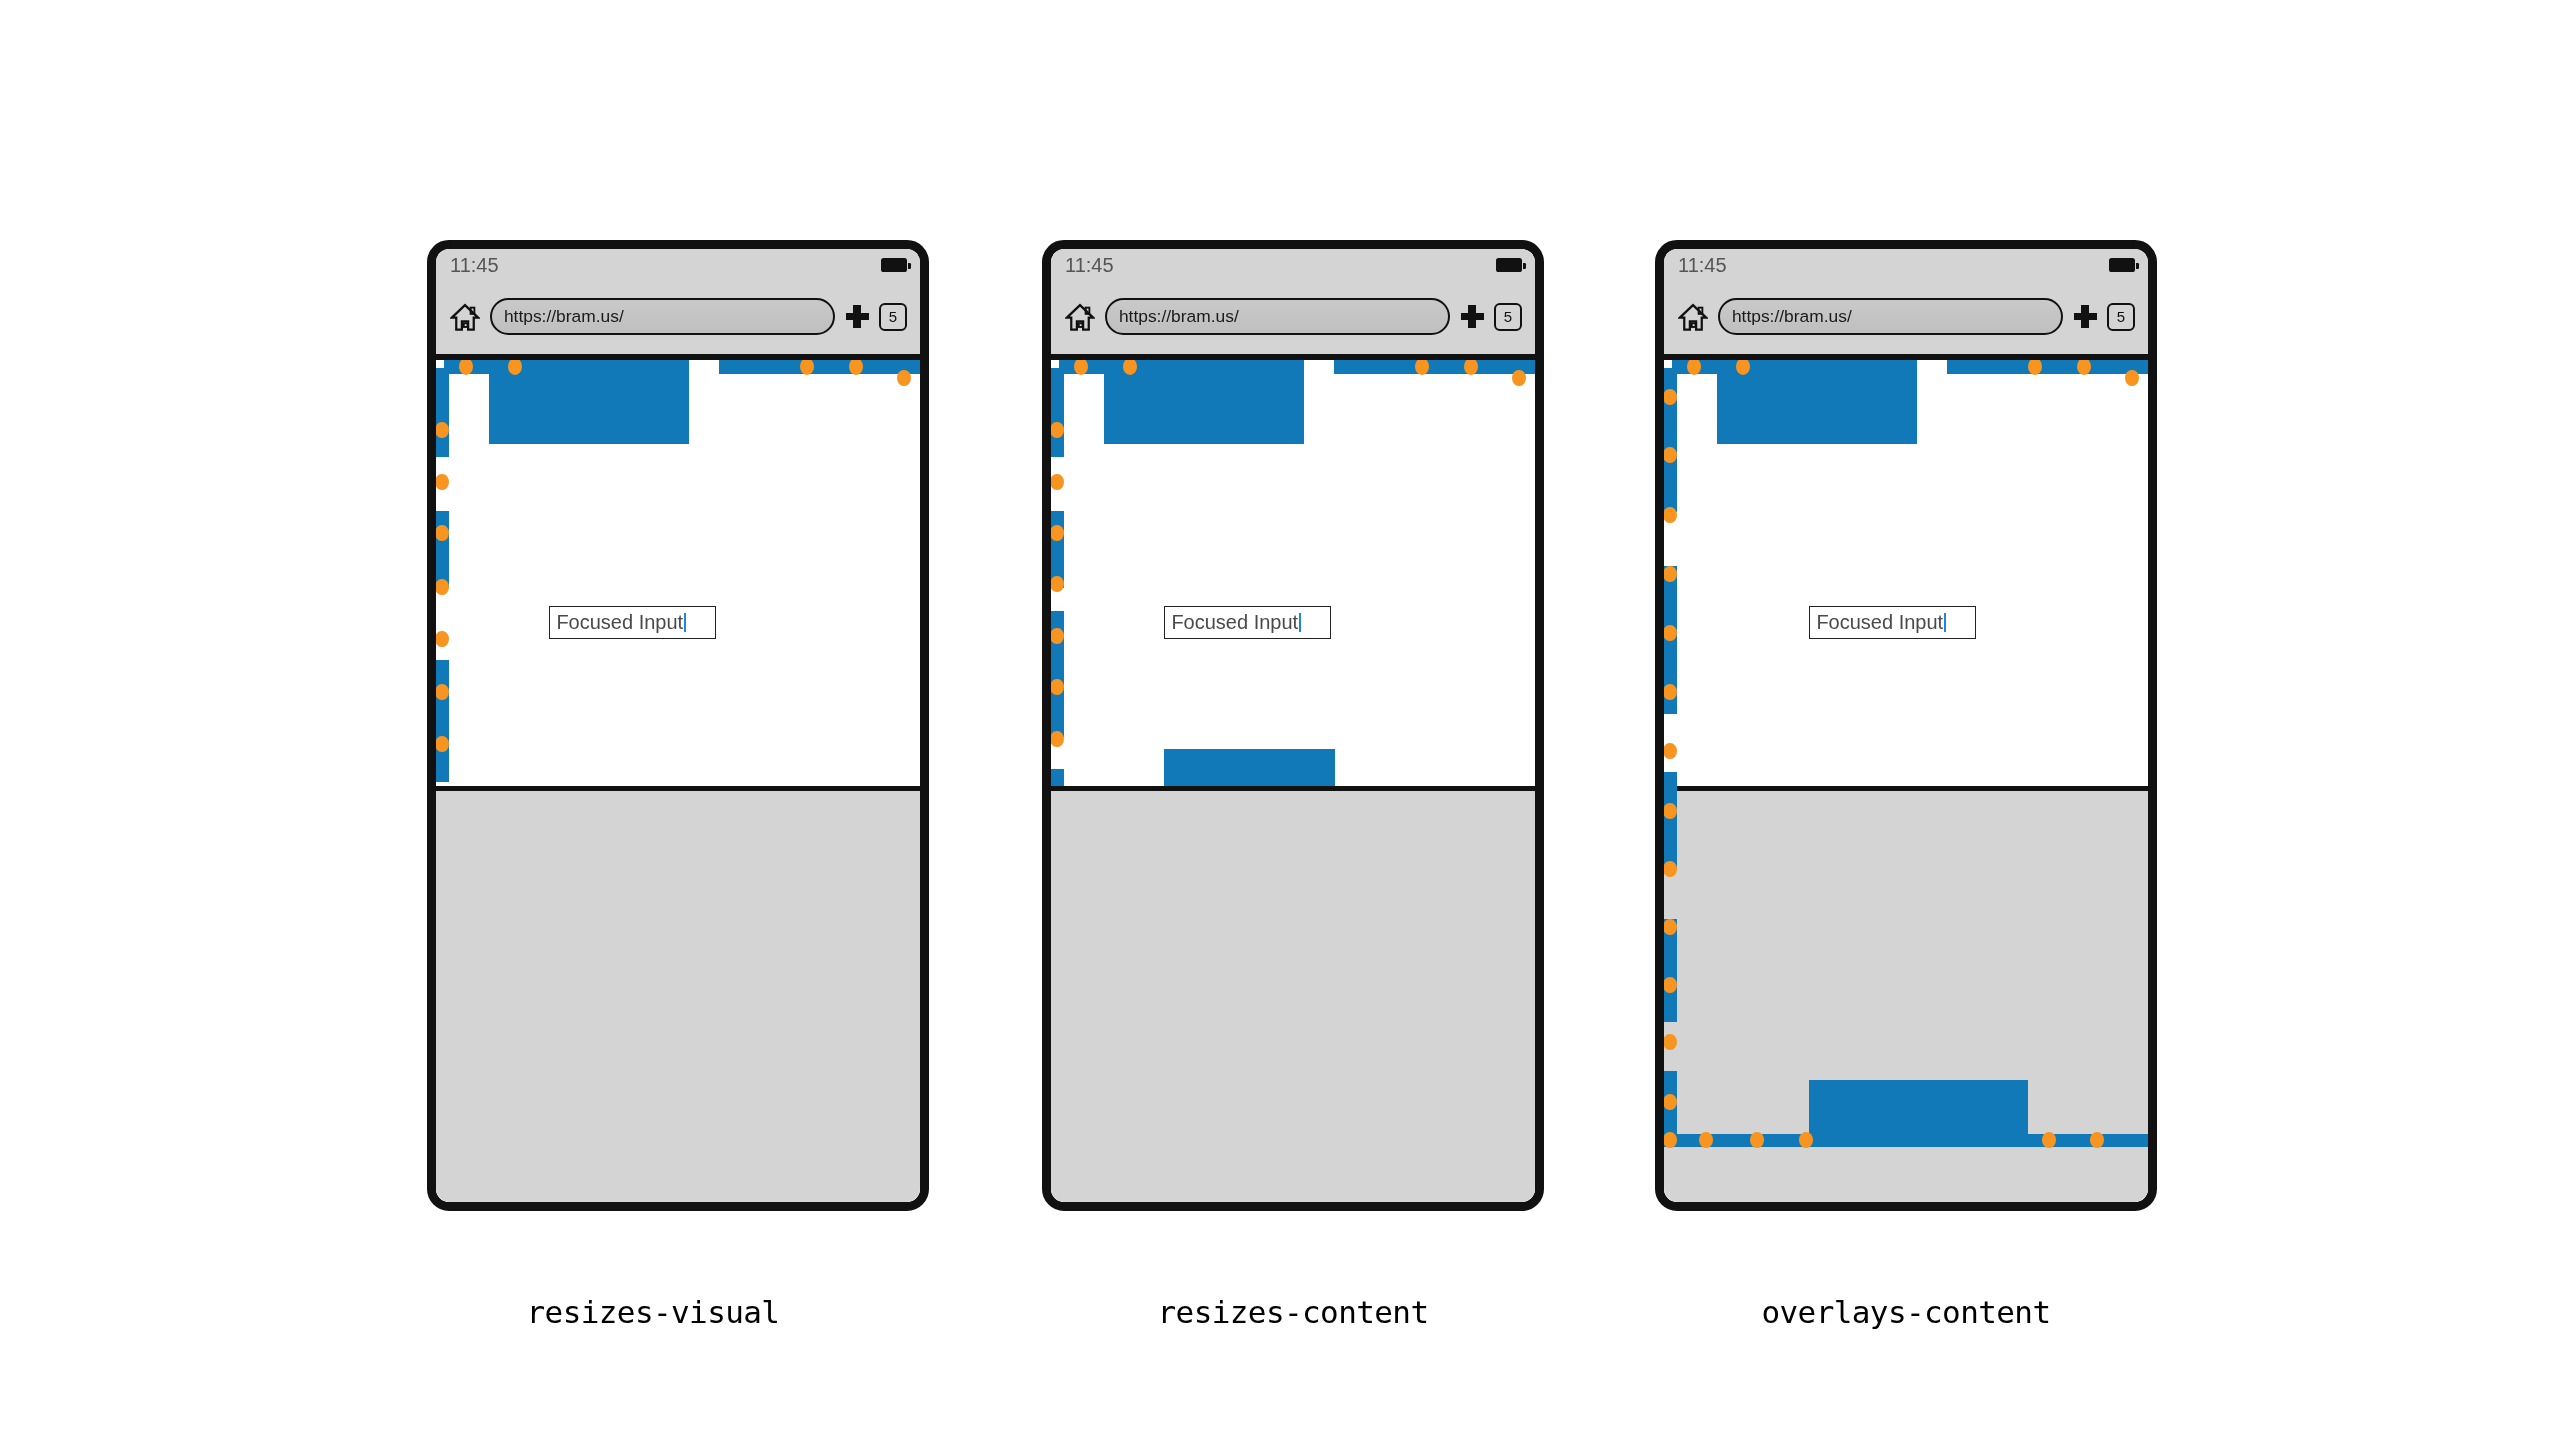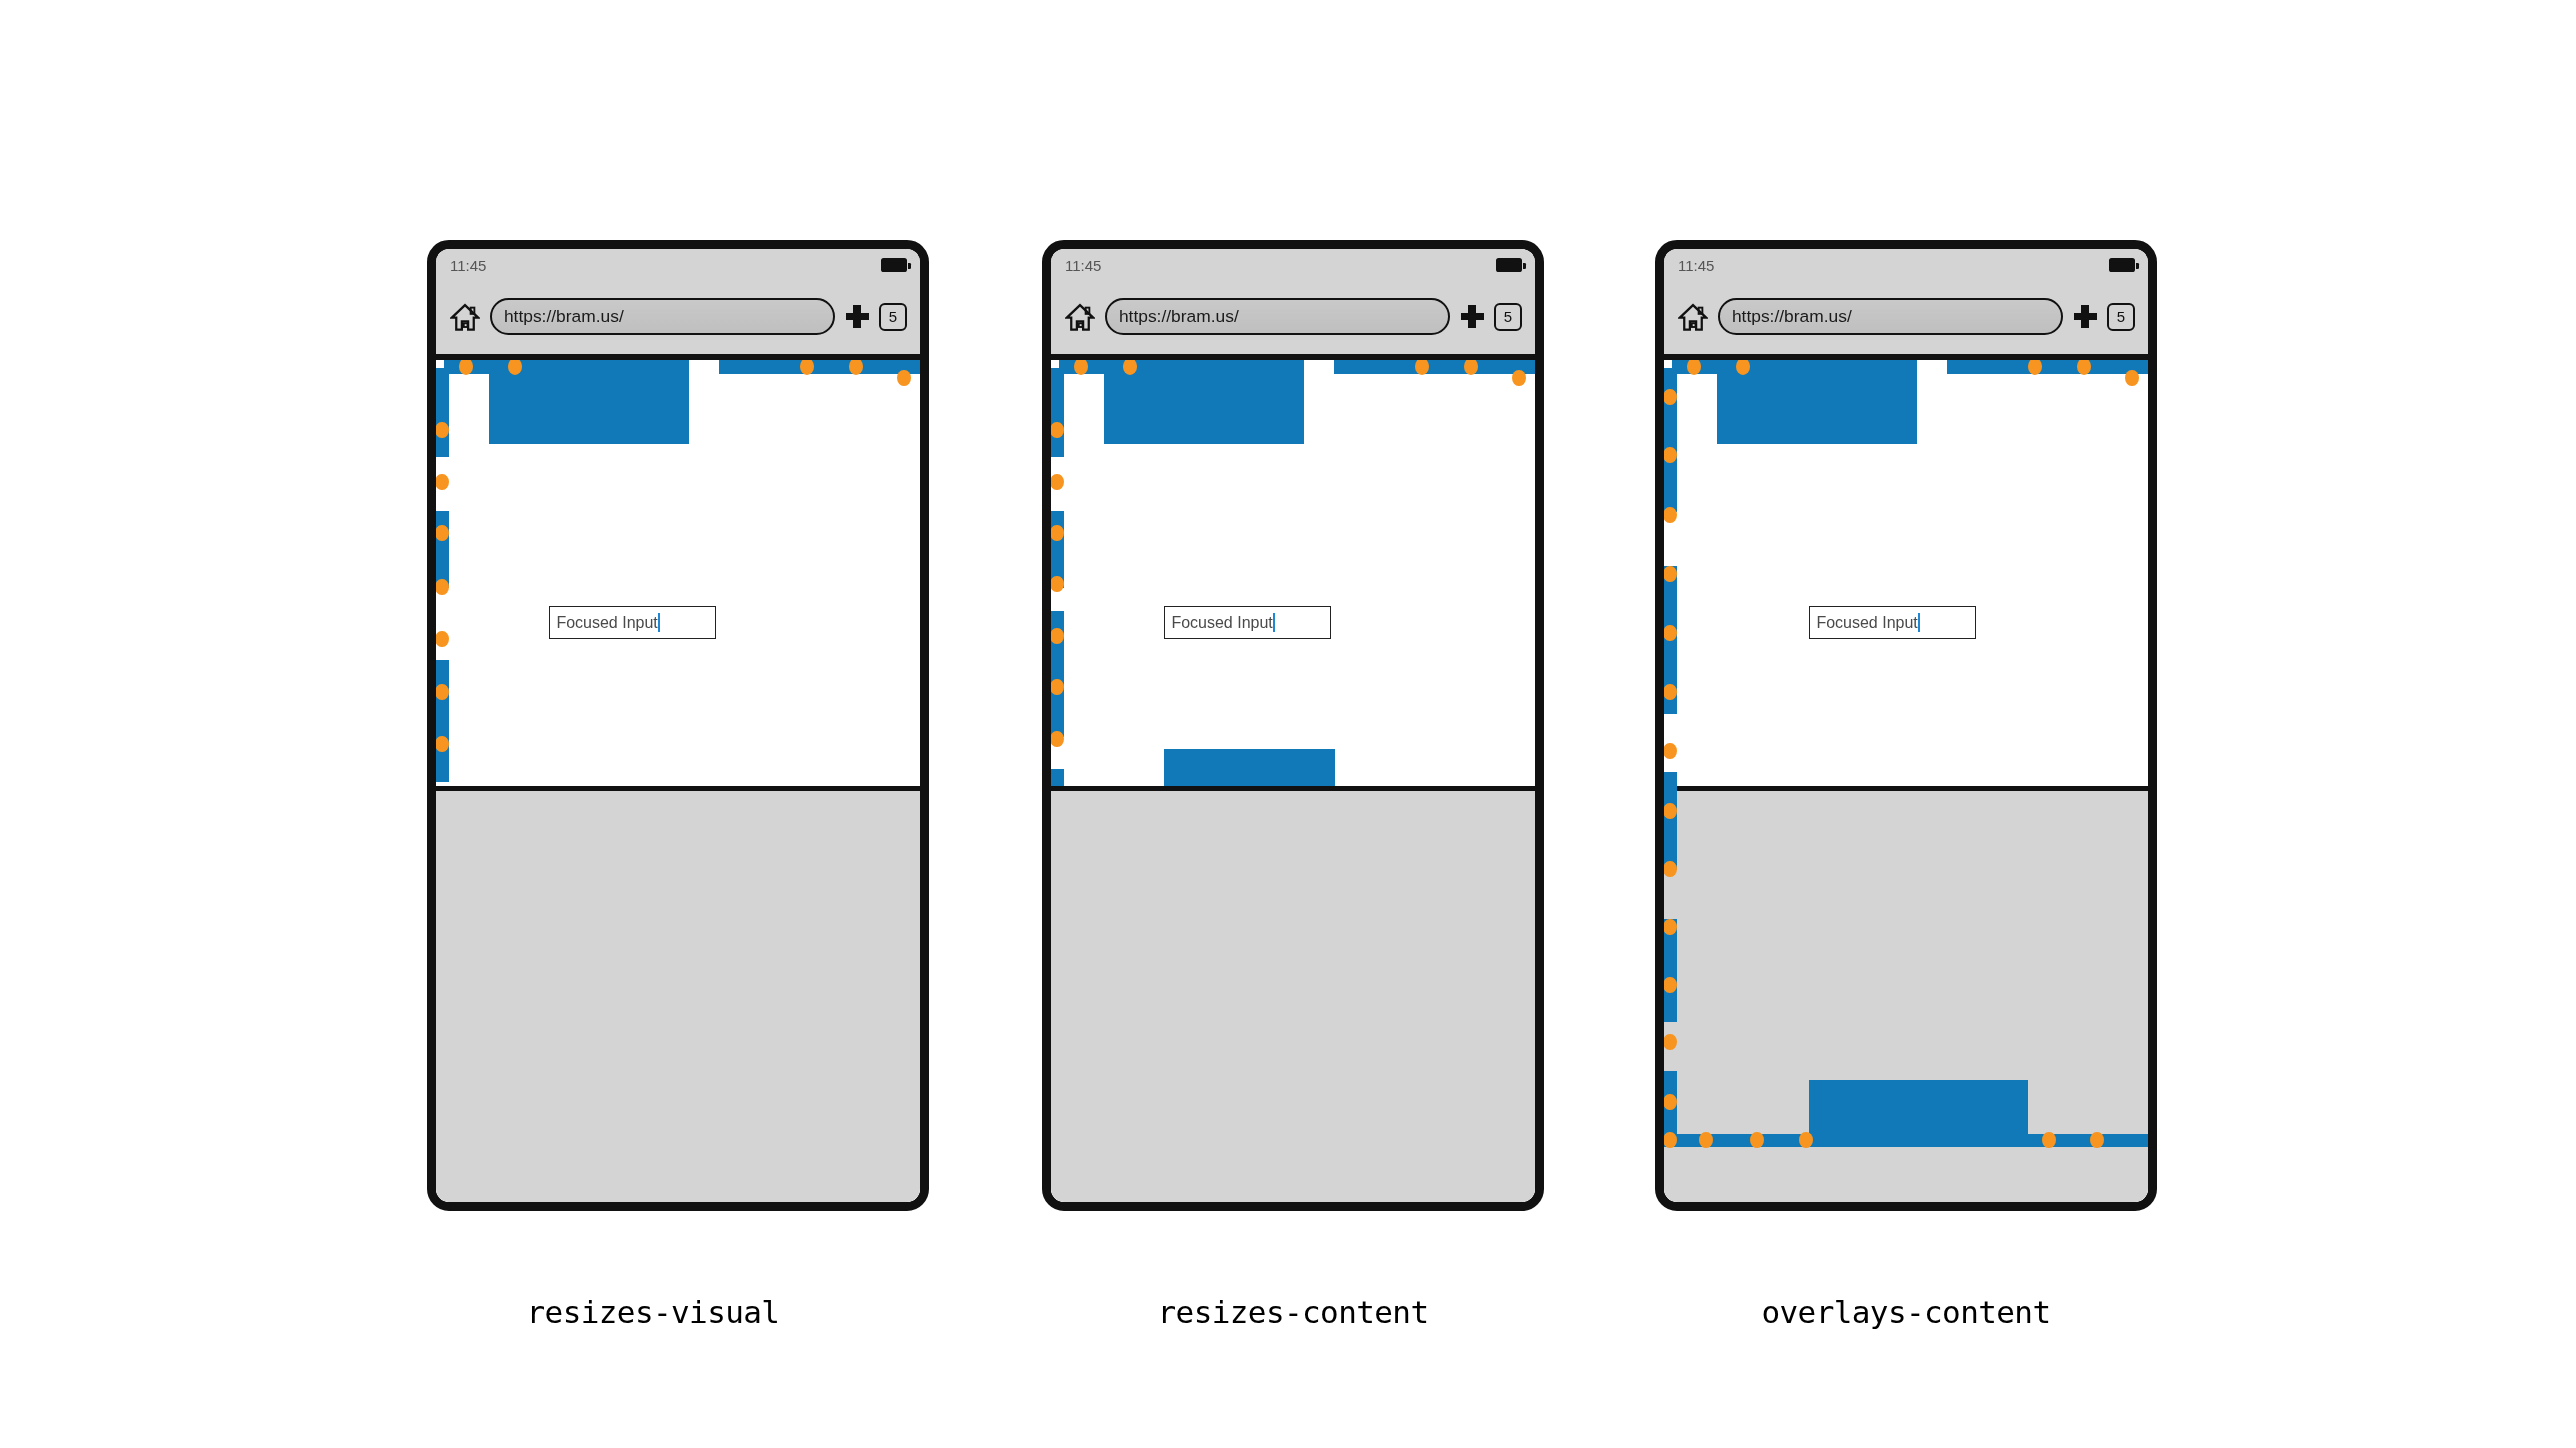--- a/index.html
+++ b/index.html
@@ -46,21 +46,21 @@
     position: absolute;
     left: 0; right: 0; top: 0;
     height: 30px;
     display: flex;
     align-items: center;
     justify-content: space-between;
     padding: 2.6px 13px 0 14px;
     box-sizing: border-box;
   }
   .clock {
-    font-size: 15px;
+    font-size: 20px;
     color: #555555;
     letter-spacing: 0px;
     line-height: 1;
   }
   .battery {
     position: relative;
     width: 26px; height: 14px;
     border: 2.6px solid #111111;
     border-radius: 2.6px;
     background: #111111;
@@ -169,21 +169,21 @@
   .focused-input {
     position: absolute;
     width: 167px;
     height: 33px;
     border: 1.9px solid #222222;
     background: #ffffff;
     box-sizing: border-box;
     display: flex;
     align-items: center;
     padding-left: 6.4px;
-    font-size: 16px;
+    font-size: 20px;
     color: #4a4a4a;
     white-space: nowrap;
   }
   .caret {
     display: inline-block;
     width: 1.9px;
     height: 19.3px;
     background: #1e88d6;
     margin-left: 0.6px;
   }

